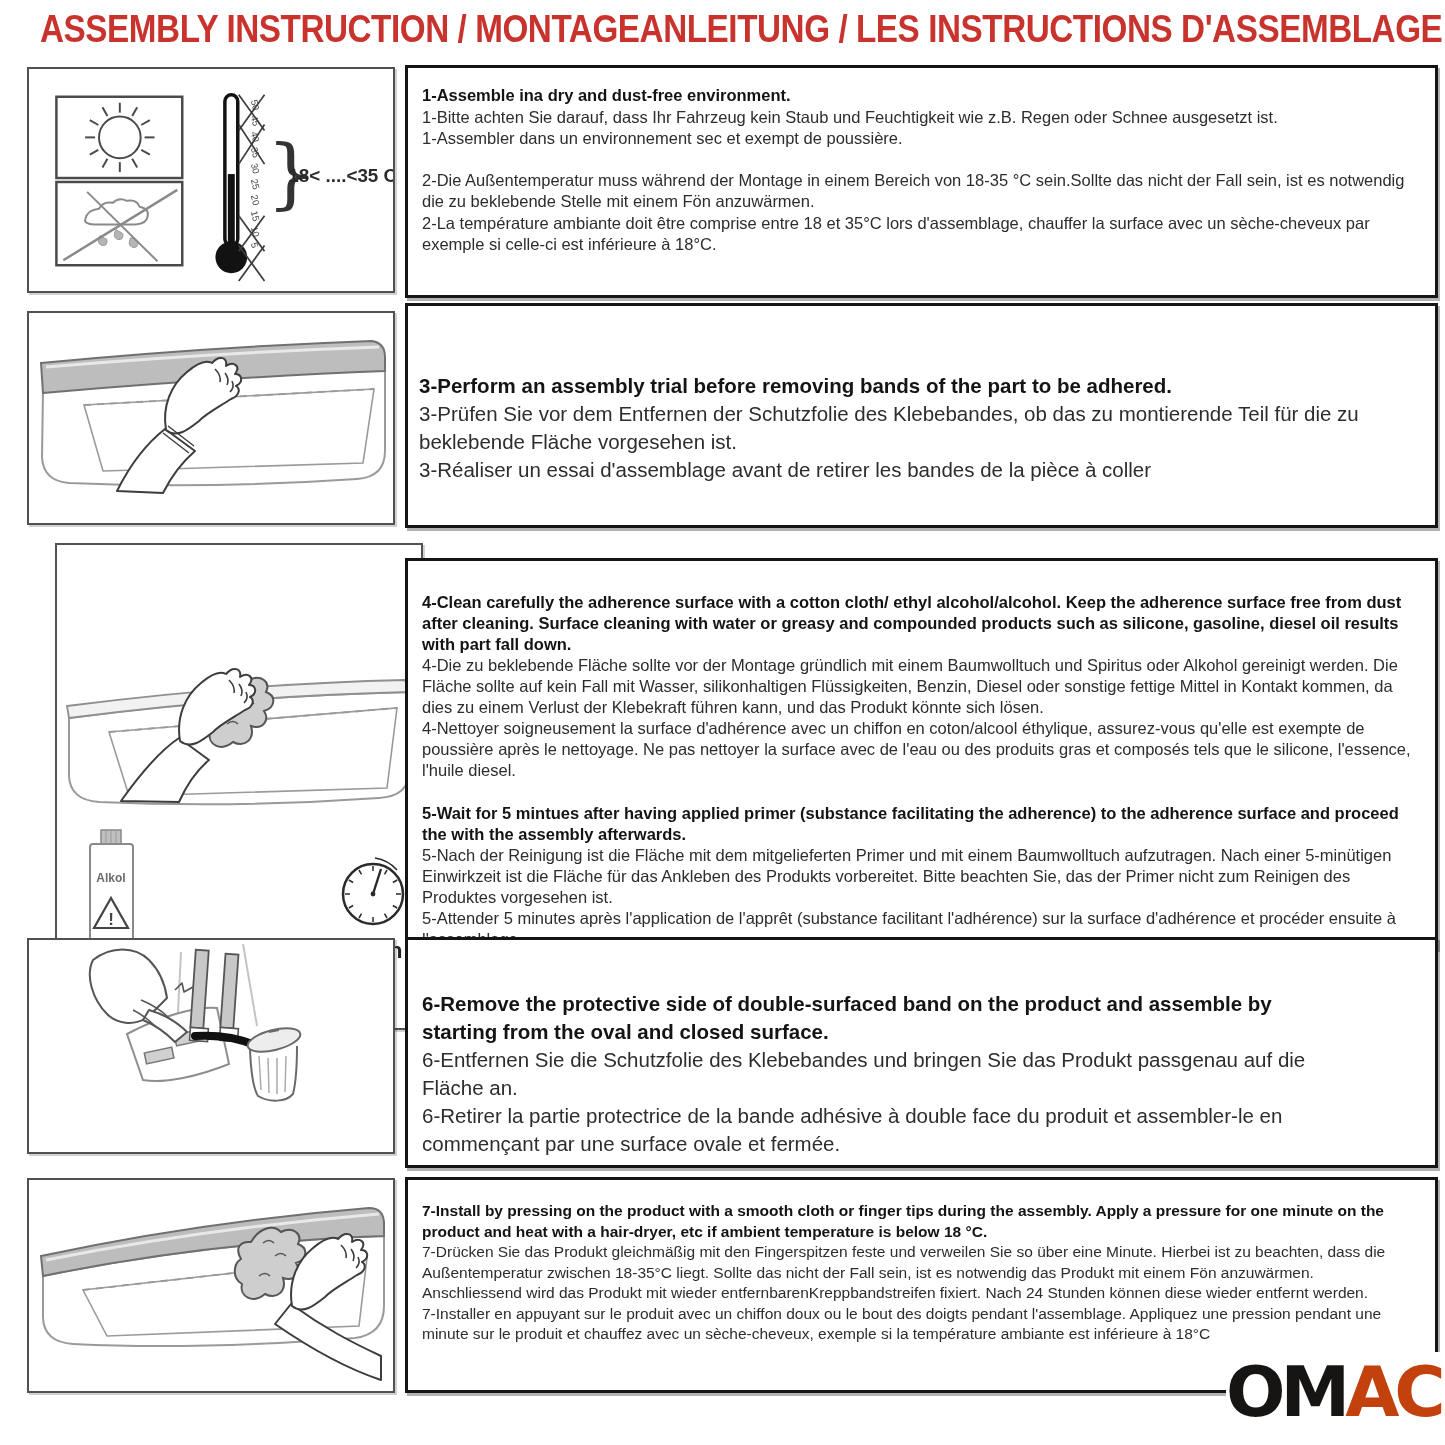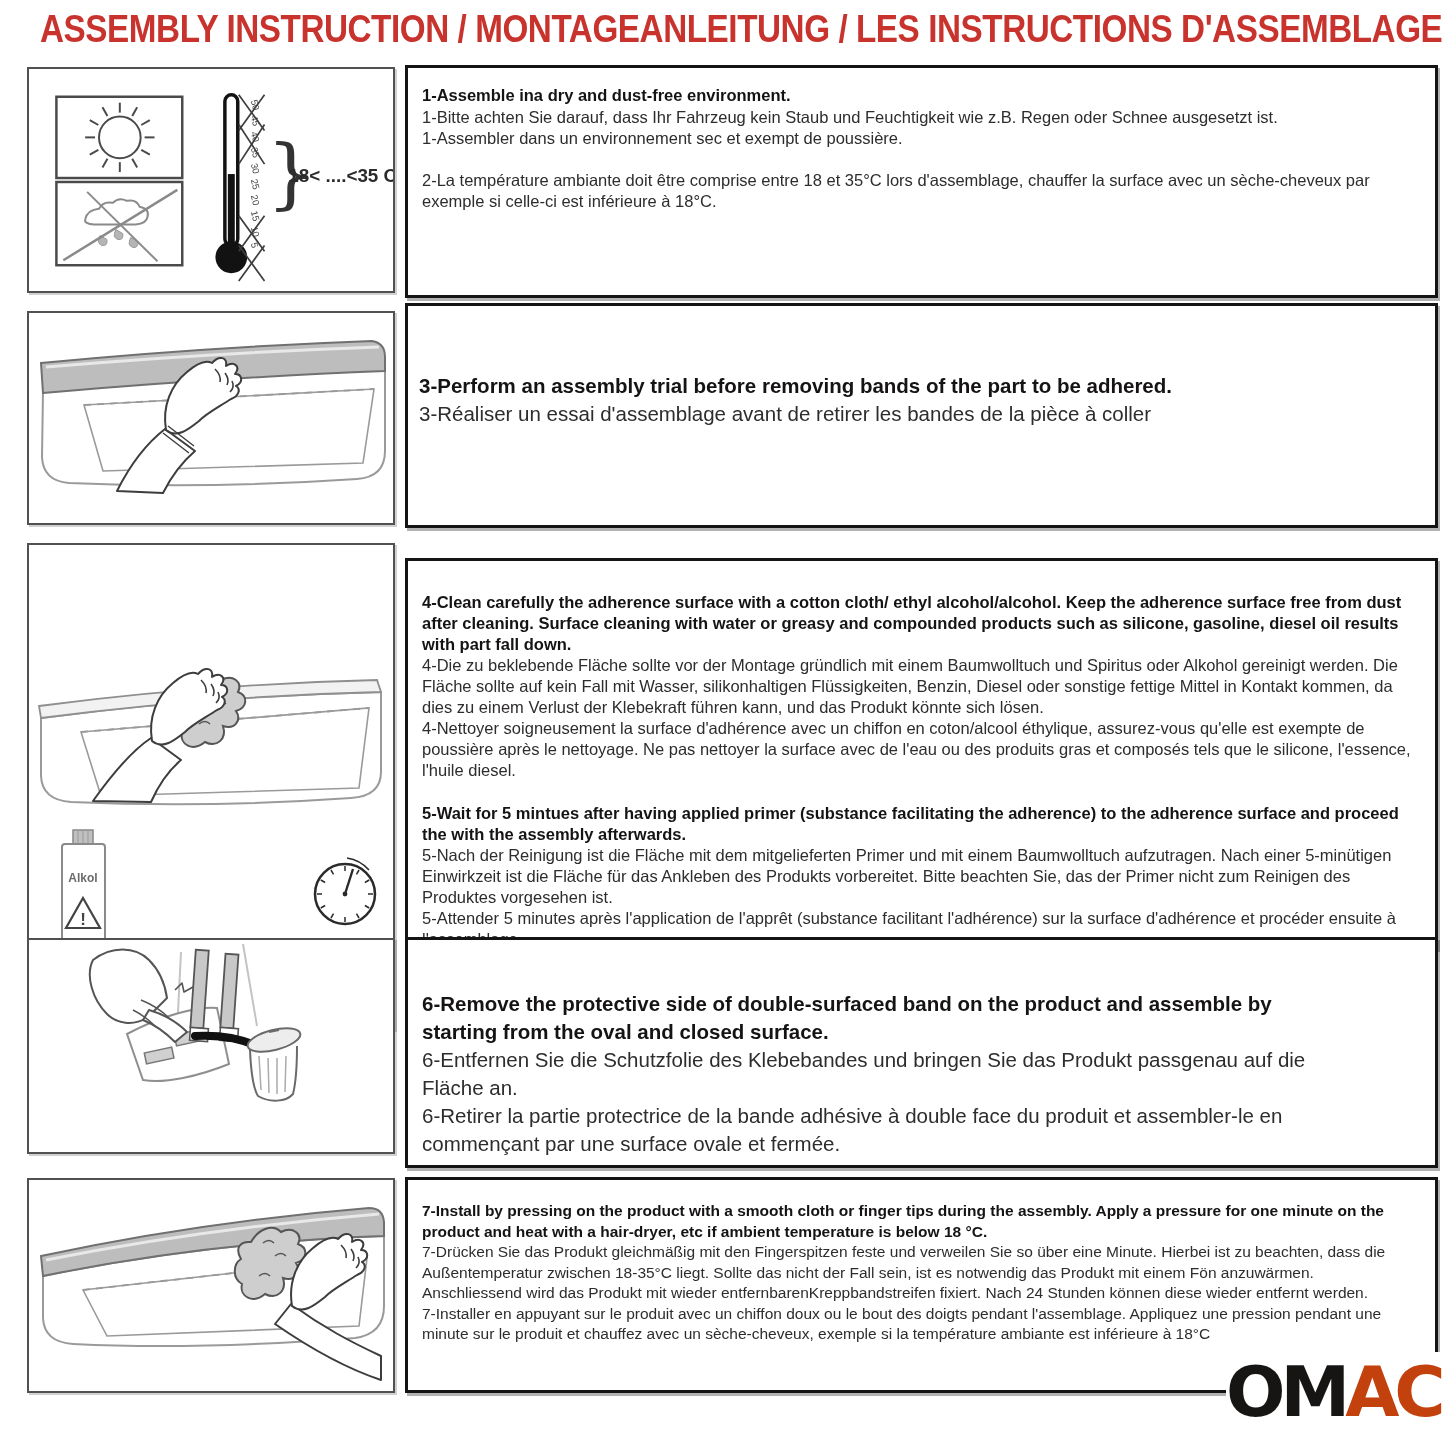--- a/index.html
+++ b/index.html
@@ -23,21 +23,21 @@
   }
   .txt p{margin:0;}
   .txt p.en{font-weight:bold;color:#151314;margin-top:8px;}
   
   .illus.i1{top:67px;height:226px;}
   .txt.t1{top:65px;height:233px;font-size:16.5px;line-height:21.5px;}
   .t1 .sec2{margin-top:20px;}
   .illus.i2{top:311px;height:214px;}
   .txt.t2{top:303px;height:225px;font-size:20.5px;line-height:28px;padding-top:58px;padding-left:11px;}
   .t2 p{max-width:940px;}
-  .illus.i3{top:543px;height:487px;}
+  .illus.i3{top:543px;height:487px;margin-left:28px;}
   .txt.t3{top:558px;height:391px;font-size:16.5px;line-height:21px;padding-top:23px;}
   .t3 .sec2{margin-top:22px;}
   .illus.i4{top:938px;height:216px;}
   .txt.t4{top:937px;height:231px;font-size:20.5px;line-height:28px;padding-top:42px;}
   .t4 p{max-width:925px;}
   .illus.i5{top:1178px;height:215px;}
   .txt.t5{top:1177px;height:216px;font-size:15.5px;line-height:20.5px;padding-top:13px;padding-right:44px;}
   .illus svg{display:block;width:100%;height:100%;}
   
   .logo{
@@ -115,20 +115,21 @@
     </g>
   </svg>
 </div>
 <div class="txt t1">
   <div class="sec1">
     <p class="en">1-Assemble ina dry and dust-free environment.</p>
     <p>1-Bitte achten Sie darauf, dass Ihr Fahrzeug kein Staub und Feuchtigkeit wie z.B. Regen oder Schnee ausgesetzt ist.</p>
     <p>1-Assembler dans un environnement sec et exempt de poussière.</p>
   </div>
   <div class="sec2">
+    <p>2-Die Außentemperatur muss während der Montage in einem Bereich von 18-35 °C  sein.Sollte das nicht der Fall sein, ist es notwendig die zu beklebende Stelle mit einem Fön anzuwärmen.</p>
     <p>2-La température ambiante doit être comprise entre 18 et 35°C lors d'assemblage, chauffer la surface avec un sèche-cheveux par exemple si celle-ci est inférieure à 18°C.</p>
   </div>
 </div>
 
 <div class="illus i2">
   <svg viewBox="0 0 364 210" preserveAspectRatio="xMidYMid meet">
     <g>
       <path d="M14,78 Q200,62 356,56 L356,138 Q356,164 328,166 Q180,176 40,170 Q14,168 13,144 Z" fill="#fff" stroke="#9a9a9a" stroke-width="2"></path>
       <path d="M12,50 Q180,34 343,28 Q356,30 356,44 L356,58 Q200,64 14,80 Z" fill="#bdbdbd" stroke="#707070" stroke-width="2"></path>
       <path d="M17,54 Q180,40 350,34" fill="none" stroke="#e8e8e8" stroke-width="3"></path>
@@ -139,20 +140,21 @@
       <path d="M88,178 C103,148 118,130 136,116 L166,138 C152,150 142,164 134,180 Z" fill="#fff"></path>
       <path d="M137,117 C133,93 142,72 158,59 C166,52 176,46 183,50 C190,42 199,44 197,53 C205,48 212,53 206,61 C213,61 215,69 207,73 C212,76 210,83 202,86 C190,94 178,100 170,108 C160,116 148,126 137,117 Z" fill="#fff"></path>
       <path d="M186,56 C190,60 192,64 191,69 M196,60 C199,64 200,68 198,72 M203,68 C205,72 204,76 201,79" fill="none" stroke-width="1.6"></path>
       <path d="M134,120 L160,140 M139,113 L165,133" fill="none" stroke-width="1.4"></path>
     </g>
   </svg>
 </div>
 <div class="txt t2">
   <div>
     <p class="en">3-Perform an assembly trial before removing bands of the part to be adhered.</p>
+    <p>3-Prüfen Sie vor dem Entfernen der Schutzfolie des Klebebandes, ob das zu montierende Teil für die zu beklebende Fläche vorgesehen ist.</p>
     <p>3-Réaliser un essai d'assemblage avant de retirer les bandes de la pièce à coller</p>
   </div>
 </div>
 
 <div class="illus i3">
   <svg viewBox="0 0 364 377" preserveAspectRatio="xMidYMid meet">
     <g>
       <path d="M12,120 Q180,98 352,94 L352,174 Q352,198 322,200 Q180,210 42,204 Q13,202 12,178 Z" fill="#fff" stroke="#9a9a9a" stroke-width="2"></path>
       <path d="M10,108 Q180,86 348,82 L352,94 Q180,98 12,120 Z" fill="#f2f2f2" stroke="#8f8f8f" stroke-width="1.8"></path>
       <path d="M52,134 L340,110 L330,190 L72,198 Z" fill="#fff" stroke="#9a9a9a" stroke-width="1.6"></path>

